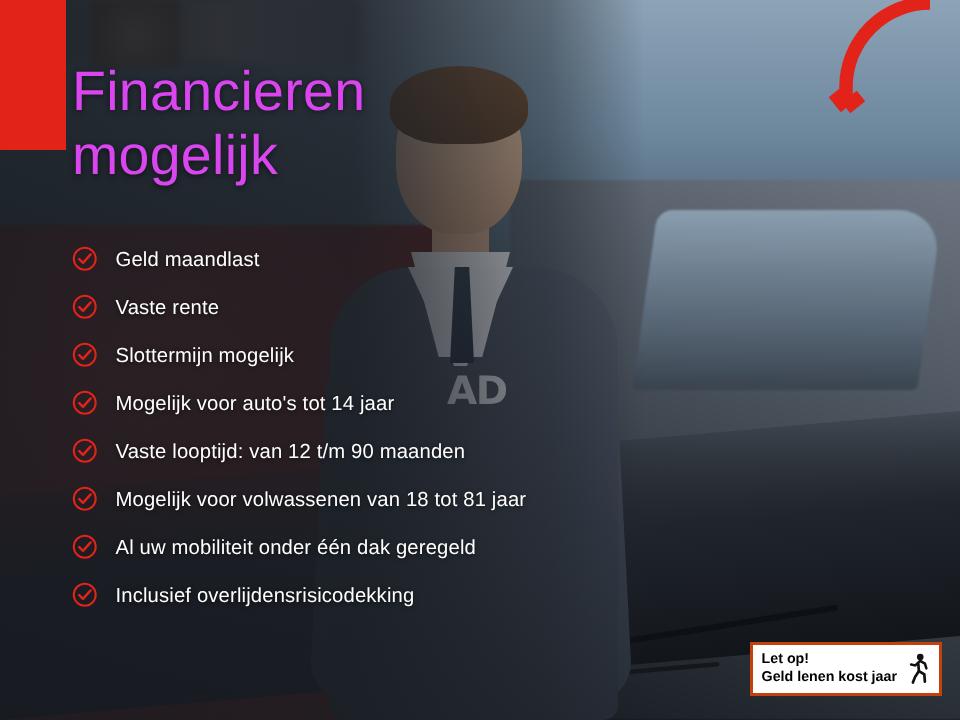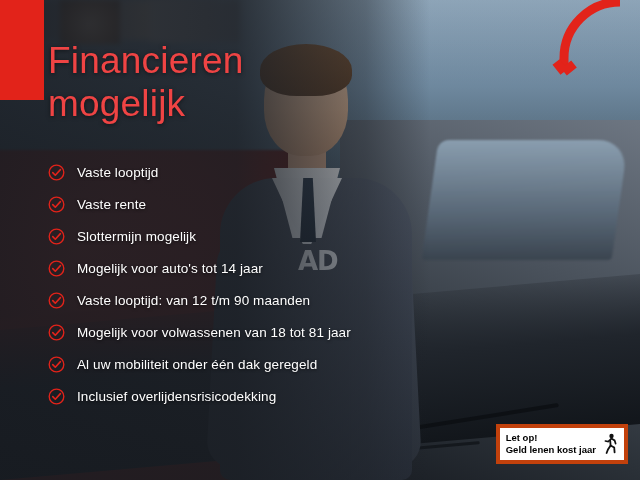--- a/index.html
+++ b/index.html
@@ -189,21 +189,21 @@
   .arc {
     position: absolute;
     right: 8px; top: -2px;
     width: 120px; height: 120px;
   }
 
   
   .headline {
     position: absolute;
     left: 48px; top: 40px;
-    color: #ef4444;
+    color: #d946ef;
     font-size: 37px;
     line-height: 1.16;
     font-weight: 400;
     letter-spacing: 0.2px;
     text-shadow: 0 1px 4px rgba(0,0,0,.55);
   }
   .bullets {
     position: absolute;
     left: 48px; top: 156px;
     width: 380px;
@@ -227,21 +227,21 @@
     letter-spacing: 0.1px;
     text-shadow: 0 1px 3px rgba(0,0,0,.6);
     white-space: nowrap;
   }
 
   
   .warn {
     position: absolute;
     right: 12px; bottom: 16px;
     background: #ffffff;
-    border: 4px solid #c2410c;
+    border: 2px solid #c2410c;
     padding: 4px 6px;
     display: flex;
     align-items: center;
     gap: 6px;
   }
   .warn-text {
     color: #000;
     font-size: 9.5px;
     font-weight: 700;
     line-height: 1.25;
@@ -294,21 +294,21 @@
     <div>mogelijk</div>
   </div>
 
   <div class="bullets">
 
     <div class="bullet">
       <svg class="check" viewBox="0 0 20 20">
         <circle cx="10" cy="10" r="8.6" fill="none" stroke="#e2231a" stroke-width="1.6"></circle>
         <path d="M5.6 10.2 L8.6 13.2 L14.6 6.6" fill="none" stroke="#e2231a" stroke-width="1.9" stroke-linecap="round" stroke-linejoin="round"></path>
       </svg>
-      <span class="bullet-label">Vaste looptijd</span>
+      <span class="bullet-label">Geld maandlast</span>
     </div>
 
     <div class="bullet">
       <svg class="check" viewBox="0 0 20 20">
         <circle cx="10" cy="10" r="8.6" fill="none" stroke="#e2231a" stroke-width="1.6"></circle>
         <path d="M5.6 10.2 L8.6 13.2 L14.6 6.6" fill="none" stroke="#e2231a" stroke-width="1.9" stroke-linecap="round" stroke-linejoin="round"></path>
       </svg>
       <span class="bullet-label">Vaste rente</span>
     </div>
 

